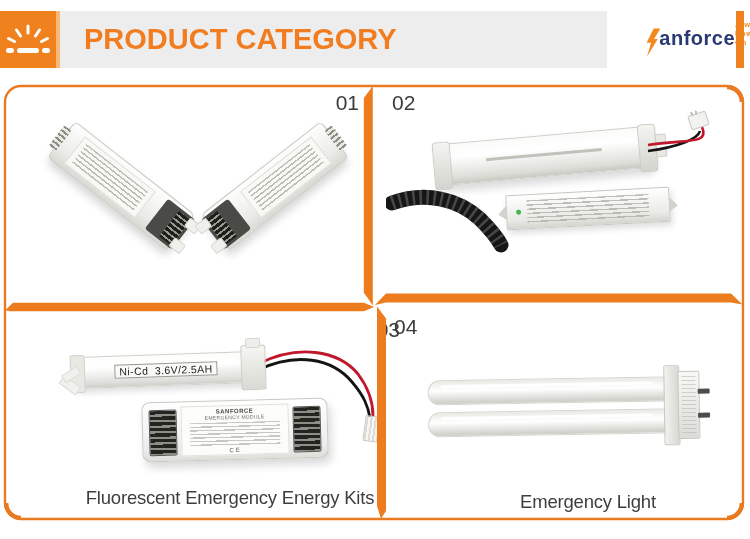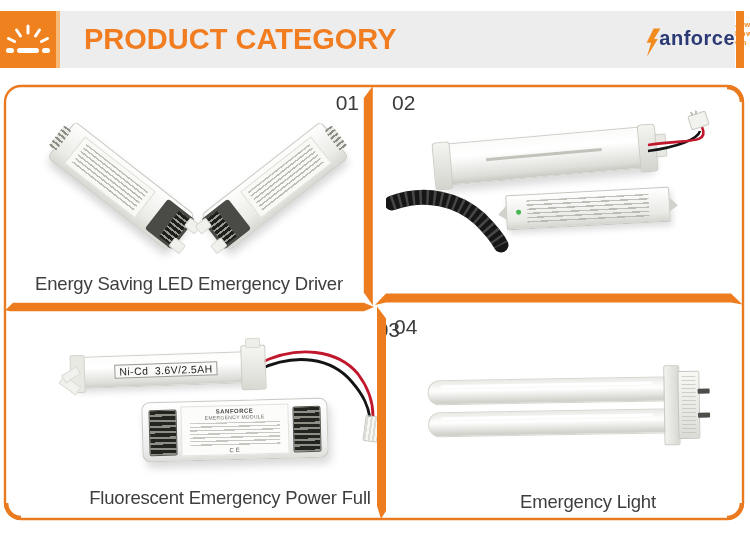--- a/index.html
+++ b/index.html
@@ -3,21 +3,21 @@
 <meta charset="utf-8">
 <style>
   html,body{margin:0;padding:0;}
   body{
     width:750px;height:539px;position:relative;background:#ffffff;
     font-family:"Liberation Sans",sans-serif;overflow:hidden;
   }
   
   .hdr-icon{position:absolute;left:0;top:11px;width:56px;height:57px;background:#F0811F;}
   .hdr-accent{position:absolute;left:56px;top:11px;width:4px;height:57px;background:#F8B878;}
-  .hdr-bar{position:absolute;left:60px;top:11px;width:675px;height:57px;background:#EDEDED;}
+  .hdr-bar{position:absolute;left:60px;top:11px;width:547px;height:57px;background:#EDEDED;}
   .hdr-title{position:absolute;left:24px;top:0;line-height:57px;font-size:29px;font-weight:bold;color:#F17D20;letter-spacing:0px;white-space:nowrap;}
   .hdr-rightbar{position:absolute;left:736px;top:11px;width:8px;height:57px;background:#F0811F;}
   .logo{position:absolute;left:584px;top:9px;display:flex;align-items:flex-start;}
   .logo-text{display:flex;margin-left:-1px;}
   .logo-brand{font-size:20px;font-weight:bold;color:#2B3A74;letter-spacing:.5px;line-height:24px;margin-top:6px;}
   .logo-tag{font-size:7.5px;font-weight:bold;color:#F28A1E;letter-spacing:.8px;margin-top:0;}
   
   .grid-svg{position:absolute;left:0;top:0;width:750px;height:539px;z-index:6;pointer-events:none;}
   
   .quad{position:absolute;z-index:2;}
@@ -137,21 +137,20 @@
     <div class="drv-foot fa"></div>
     <div class="drv-foot fb"></div>
   </div>
   <div class="drv drv-right">
     <div class="drv-pins"></div>
     <div class="drv-label"></div>
     <div class="drv-tblock"></div>
     <div class="drv-foot fa"></div>
     <div class="drv-foot fb"></div>
   </div>
-  <div class="caption" style="top:186px;">Energy Saving LED Emergency Driver</div>
 </div>
 
 <div class="quad q2">
   <div class="num num-tl">02</div>
   <svg class="q2-svg" viewBox="0 0 357 206">
     <path d="M6 116 C 40 104, 72 112, 94 132 C 104 142, 112 152, 115 158" fill="none" stroke="#161616" stroke-width="15" stroke-linecap="round"></path>
     <path d="M6 116 C 40 104, 72 112, 94 132 C 104 142, 112 152, 115 158" fill="none" stroke="rgba(120,120,120,.5)" stroke-width="15" stroke-dasharray="2.5 4.5"></path>
     <path d="M262 64 C 292 60, 312 52, 314 44" fill="none" stroke="#141414" stroke-width="2.6"></path>
     <path d="M262 58 C 300 52, 324 58, 316 40" fill="none" stroke="#c0172c" stroke-width="2.6"></path>
   </svg>
@@ -185,21 +184,21 @@
   <div class="module">
     <div class="comb cl"></div>
     <div class="comb cr"></div>
     <div class="mlabel">
       <div class="mbrand">SANFORCE</div>
       <div class="mname">EMERGENCY MODULE</div>
       <div class="mlines"></div>
       <div class="mce">CE</div>
     </div>
   </div>
-  <div class="caption" style="top:175px;">Fluorescent Emergency Power Full</div>
+  <div class="caption" style="top:175px;">Fluorescent Emergency Energy Kits</div>
 </div>
 
 <div class="quad q4">
   <div class="num num-tl" style="top:8px;left:8px;">04</div>
   <div class="lamp">
     <div class="ltube tt"></div>
     <div class="ltube tb"></div>
     <div class="lflange"></div>
     <div class="lbase"></div>
     <div class="lpin p1"></div>

